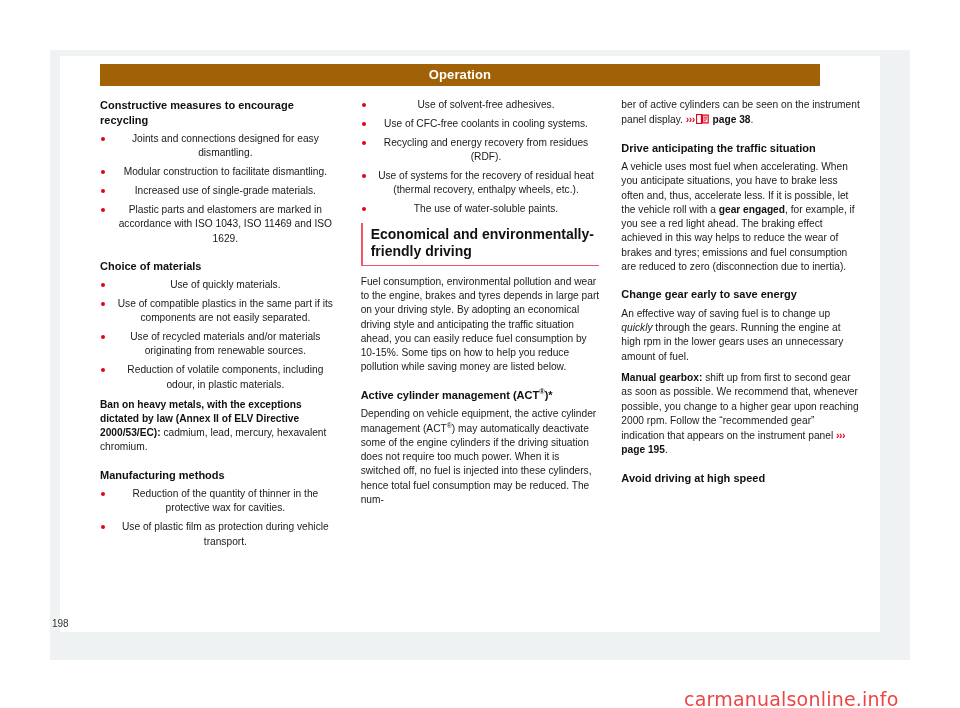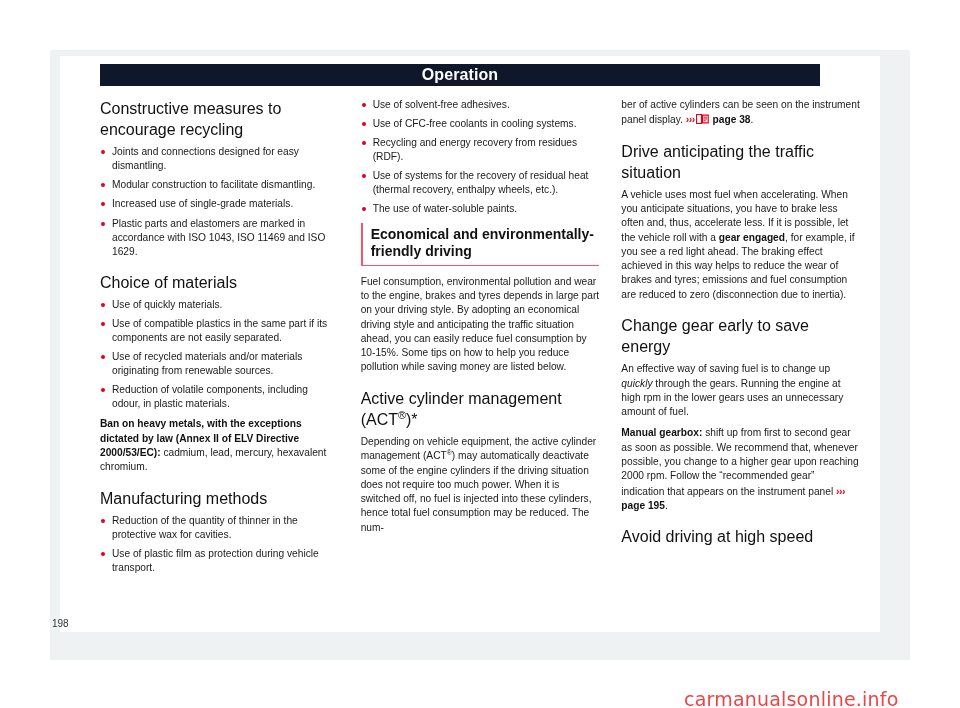--- a/index.html
+++ b/index.html
@@ -32,23 +32,23 @@
     height: 576px;
     background: #ffffff;
   }
 
   .header-bar {
     position: absolute;
     left: 100px;
     top: 64px;
     width: 720px;
     height: 22px;
-    background: #0f172a;
+    background: #a16207;
     color: #ffffff;
-    font-size: 16px;
+    font-size: 13px;
     font-weight: bold;
     text-align: center;
     line-height: 22px;
     letter-spacing: 0.1px;
   }
 
   .columns {
     position: absolute;
     left: 100px;
     top: 98px;
@@ -63,22 +63,22 @@
     position: relative;
   }
 
   .col-inner {
     font-size: 10.2px;
     line-height: 1.38;
     color: #1a1a1a;
   }
 
   h3.sub {
-    font-size: 16px;
-    font-weight: normal;
+    font-size: 11px;
+    font-weight: bold;
     margin: 0 0 5px 0;
     line-height: 1.32;
     color: #111111;
   }
   h3.sub.spaced { margin-top: 13px; }
 
   p.para {
     margin: 0 0 7px 0;
     line-height: 1.40;
     text-align: left;
@@ -87,20 +87,21 @@
   ul.bullets {
     list-style: none;
     margin: 0 0 6px 0;
     padding: 0;
   }
   ul.bullets li {
     position: relative;
     padding-left: 12px;
     margin-bottom: 5px;
     line-height: 1.38;
+    text-align: center;
   }
   ul.bullets li::before {
     content: "";
     position: absolute;
     left: 1px;
     top: 5px;
     width: 4px;
     height: 4px;
     border-radius: 50%;
     background: #e3001b;

